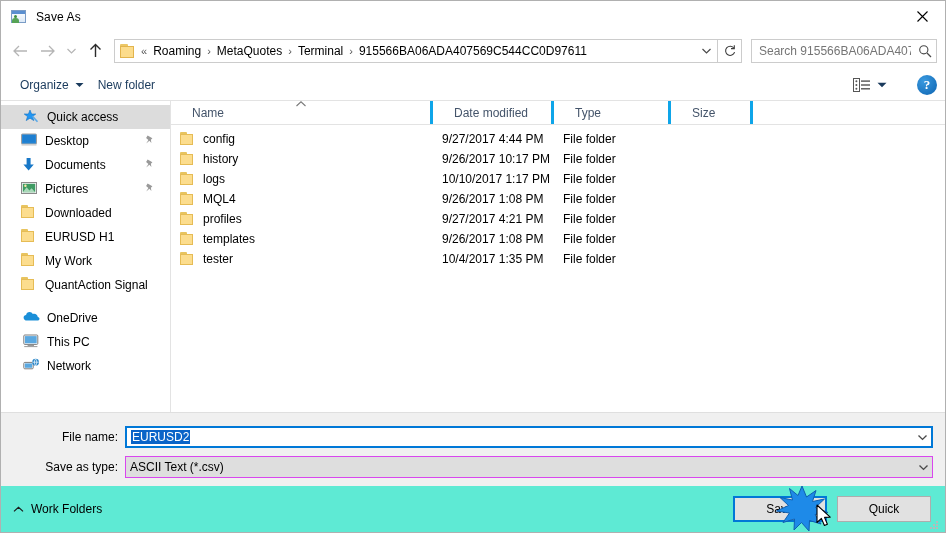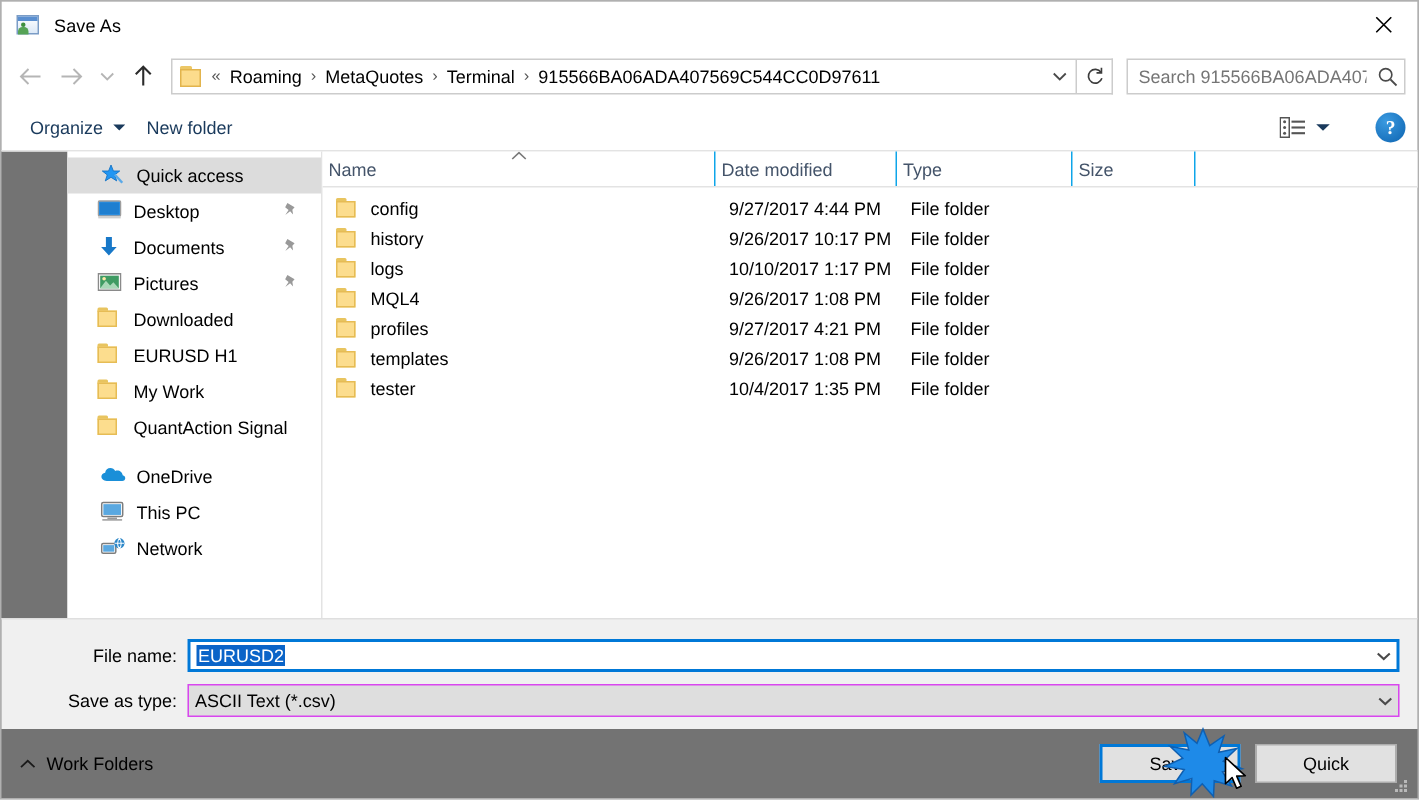--- a/index.html
+++ b/index.html
@@ -11,21 +11,21 @@
   }
   body {
     background: #f0f0f0;
     color: #000;
     -webkit-font-smoothing: antialiased;
   }
 
   #dialog {
     position: relative;
     width: 946px; height: 533px;
-    background: #737373;
+    background: #5eead4;
     border: 1px solid #b0b0b0;
     display: flex; flex-direction: column;
   }
 
   
   #titlebar {
     height: 31px; min-height: 31px;
     background: #ffffff;
     display: flex; align-items: center;
     position: relative;
@@ -161,21 +161,20 @@
     background: radial-gradient(circle at 35% 30%, #3a9ae0, #0d63b0);
     color: #fff; font-size: 13px; font-weight: bold;
     display: flex; align-items: center; justify-content: center;
     margin-left: 18px; font-family: "Liberation Serif", serif;
   }
 
   
   #content {
     flex: 1 1 auto; display: flex; min-height: 0;
     background: #ffffff;
-    margin-left: 44px;
   }
   #sidebar {
     width: 170px; min-width: 170px;
     background: #ffffff;
     border-right: 1px solid #e3e3e3;
     padding-top: 4px;
     overflow: hidden;
   }
   .side-item {
     height: 24px; display: flex; align-items: center;
@@ -207,22 +206,22 @@
   #filepane { flex: 1 1 auto; display: flex; flex-direction: column; min-width: 0; }
   #listheader {
     height: 24px; min-height: 24px;
     border-bottom: 1px solid #e3e3e3;
     display: flex; align-items: stretch;
     background: #ffffff; position: relative;
   }
   .colh {
     font-size: 12px; color: #44546a;
     display: flex; align-items: center;
-    padding-left: 4px;
-    border-right: 1px solid #0ea5e9;
+    padding-left: 21px;
+    border-right: 3px solid #0ea5e9;
     position: relative;
   }
   .sortcaret {
     position: absolute; left: 50%; top: 0px;
     transform: translateX(-50%);
   }
   #rows { flex: 1 1 auto; overflow: hidden; padding-top: 4px; }
   .row {
     height: 20px; display: flex; align-items: center;
     font-size: 12px; color: #000;

